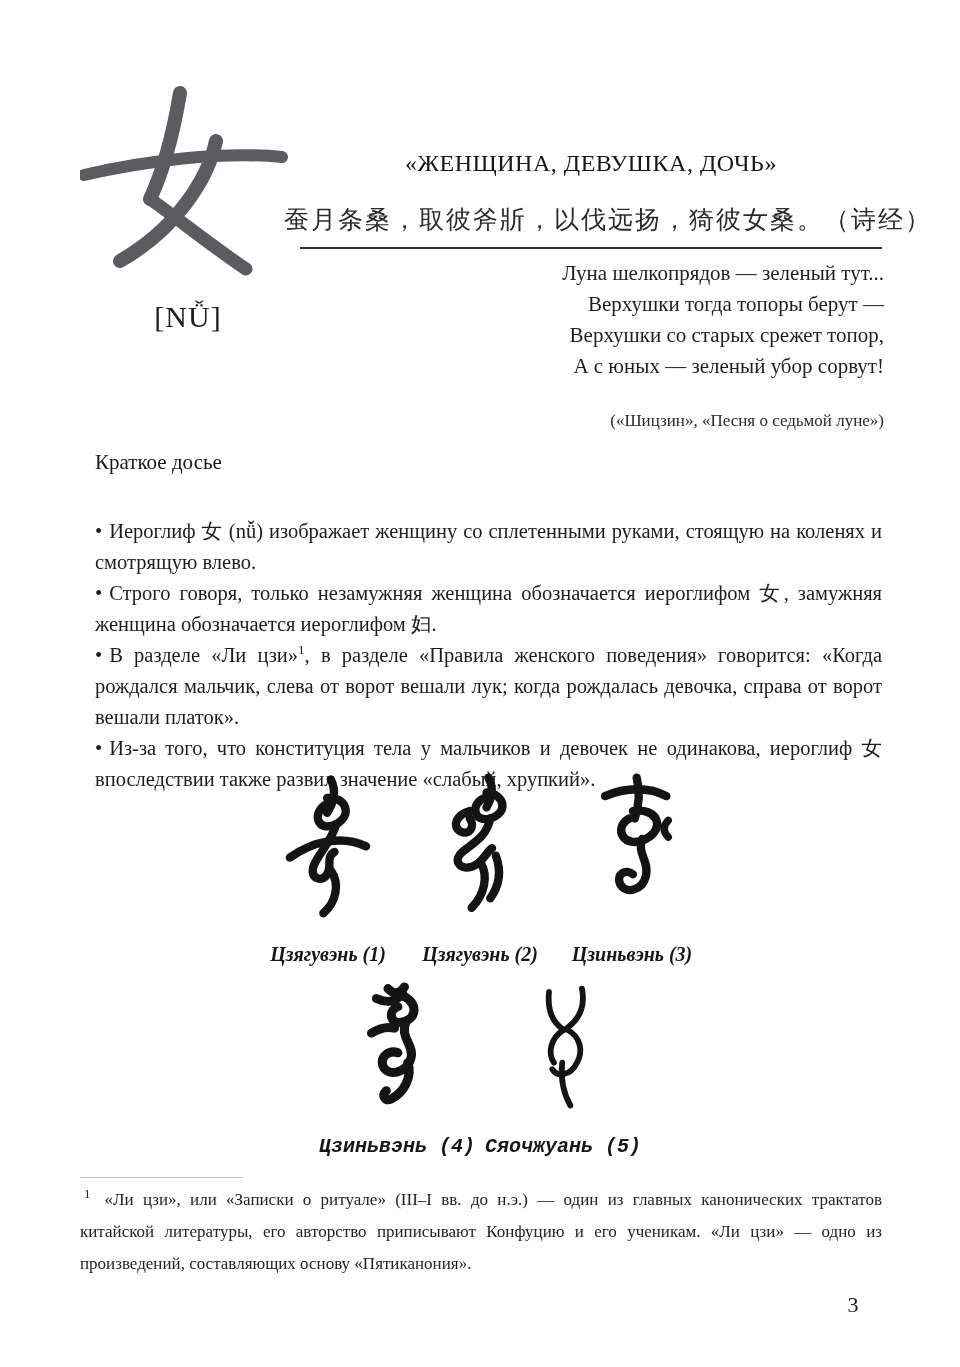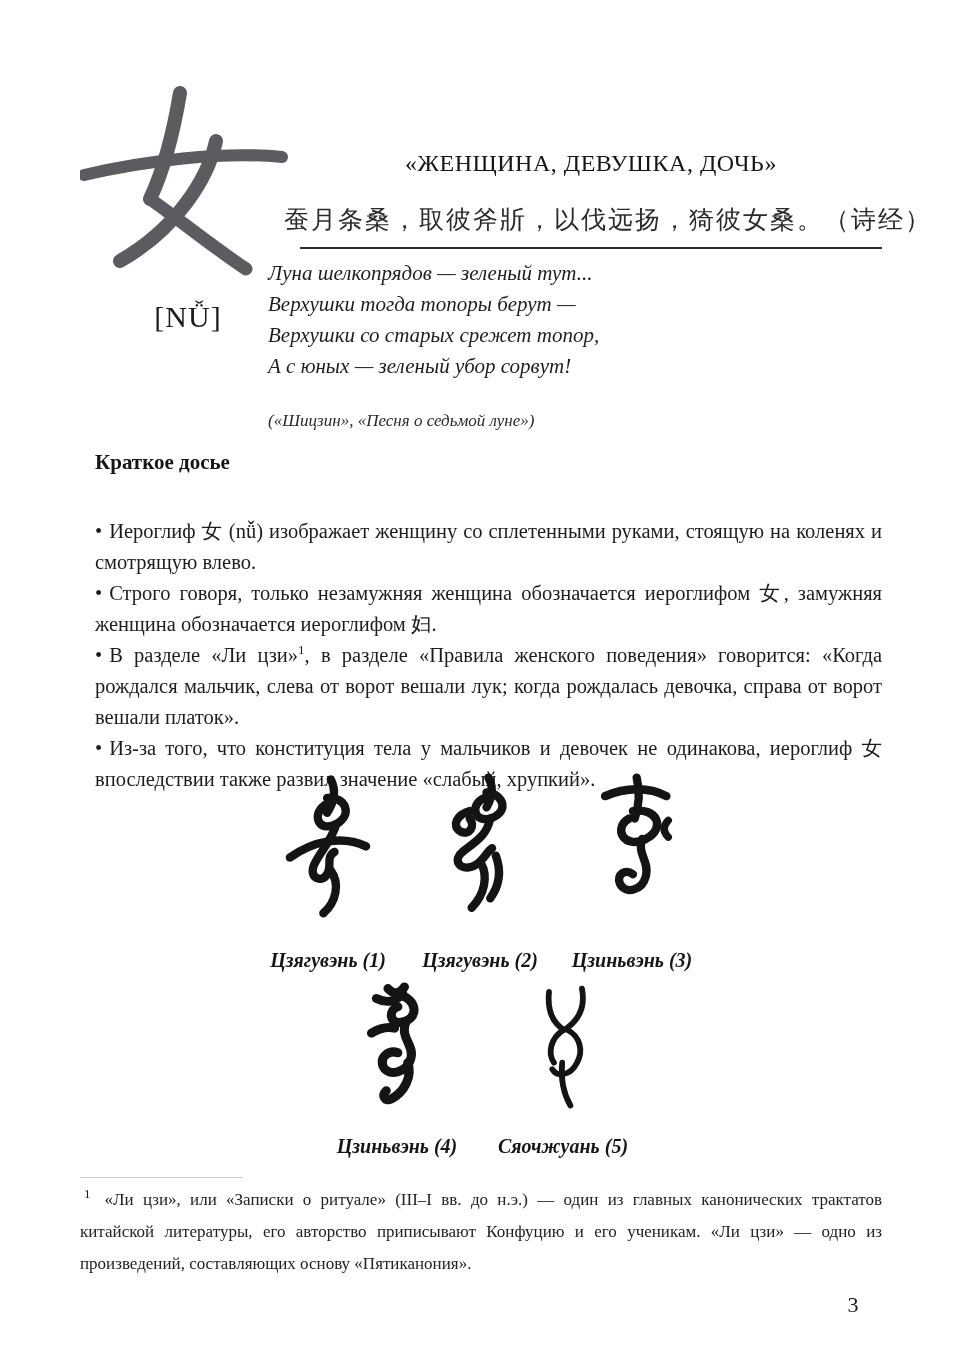--- a/index.html
+++ b/index.html
@@ -26,48 +26,48 @@
   .cn-quote{
     position:absolute;left:284px;top:203px;width:584px;
     text-align:center;font-size:25px;letter-spacing:2px;white-space:nowrap;
     color:#2a2a2a;
   }
   .title-rule{
     position:absolute;left:300px;top:247px;width:582px;height:2px;
     background:#2e2e2e;
   }
   .poem{
-    position:absolute;top:258px;left:268px;width:600px;
-    text-align:left;font-style:italic;font-size:21px;line-height:31px;
+    position:absolute;top:258px;left:284px;width:600px;
+    text-align:right;font-size:21px;line-height:31px;
     color:#1e1e1e;
   }
   .poem-source{font-size:17px;margin-top:23px;color:#2a2a2a;}
   
   .dossier-heading{
     position:absolute;left:95px;top:450px;
-    font-size:21px;font-weight:bold;color:#161616;
+    font-size:21px;font-weight:normal;color:#161616;
   }
   .dossier-body{
     position:absolute;left:95px;top:516px;width:787px;
     font-size:20.5px;line-height:31px;text-align:justify;color:#1c1c1c;
   }
   .dossier-body p{margin:0;}
   .bullet-marker{margin-right:7px;}
   sup.ref{font-size:13px;line-height:0;vertical-align:super;}
   
   .figs-row{
     position:absolute;left:0;width:960px;
     display:flex;justify-content:center;align-items:flex-end;
   }
   .figs-row.row1{top:772px;}
-  .figs-row.row2{top:982px;}
+  .figs-row.row2{top:982px;font-family:Liberation Mono, monospace;}
   .fig{
     display:flex;flex-direction:column;align-items:center;
   }
-  .row1 .fig{width:152px;gap:6px;}
+  .row1 .fig{width:152px;}
   .row2 .fig{width:166px;}
   .fig svg{display:block;}
   .fig svg path{fill:none;stroke:#141414;stroke-linecap:round;stroke-linejoin:round;}
   .fig-caption{
     margin-top:13px;font-size:20px;font-weight:bold;font-style:italic;
     white-space:nowrap;color:#161616;
   }
   
   .footnote-rule{
     position:absolute;left:80px;top:1177px;width:163px;height:1px;

